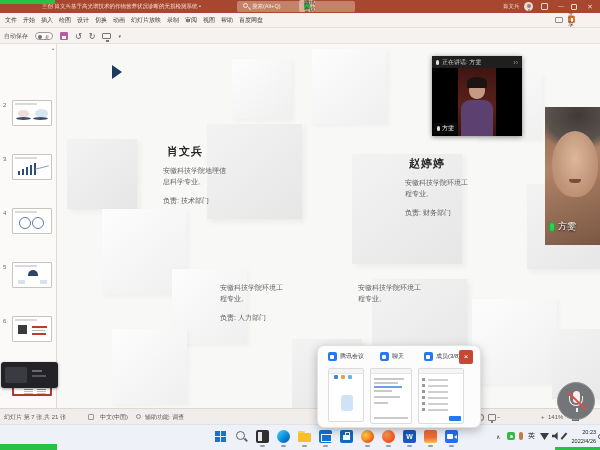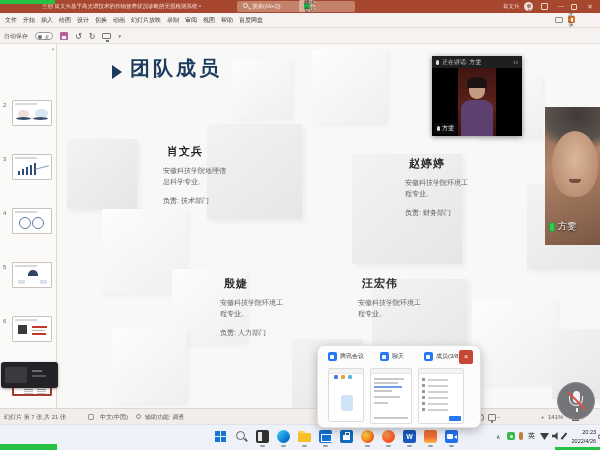--- a/index.html
+++ b/index.html
@@ -345,39 +345,36 @@
     <i class="cb" style="left:470px;top:140px;width:85px;height:85px"></i>
     <i class="cbl" style="left:115px;top:225px;width:75px;height:75px"></i>
     <i class="cb" style="left:315px;top:235px;width:95px;height:95px"></i>
     <i class="cbl" style="left:55px;top:285px;width:75px;height:75px"></i>
     <i class="cb" style="left:235px;top:295px;width:70px;height:70px"></i>
     <i class="cbl" style="left:415px;top:255px;width:85px;height:85px"></i>
     <i class="cb" style="left:495px;top:285px;width:70px;height:70px"></i>
     <i class="cbl" style="left:175px;top:15px;width:60px;height:60px"></i>
 
     <div class="t-arrow"></div>
-    <div class="s-title">团队成员</div>
 
     <div class="mem m1">
       <span class="nm">肖文兵</span>
       <span class="ds">安徽科技学院地理信息科学专业。</span>
       <span class="rl">负责: 技术部门</span>
     </div>
     <div class="mem m3">
       <span class="nm">赵婷婷</span>
       <span class="ds">安徽科技学院环境工程专业。</span>
       <span class="rl">负责: 财务部门</span>
     </div>
     <div class="mem m4">
-      <span class="nm">殷婕</span>
       <span class="ds">安徽科技学院环境工程专业。</span>
       <span class="rl">负责: 人力部门</span>
     </div>
     <div class="mem m5">
-      <span class="nm">汪宏伟</span>
       <span class="ds">安徽科技学院环境工程专业。</span>
     </div>
   </div>
 
   <div class="spk">
     <div class="spk-h">
       <span class="mic-t"></span>
       <span>正在讲话: 方雯</span>
       <span class="spk-ch"></span>
     </div>

